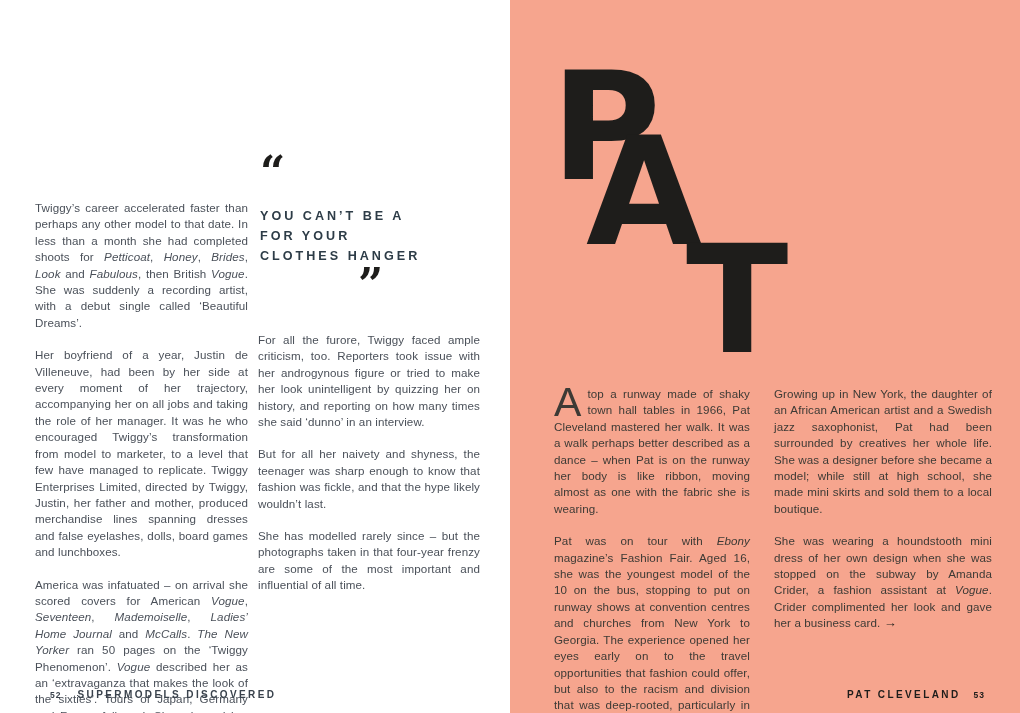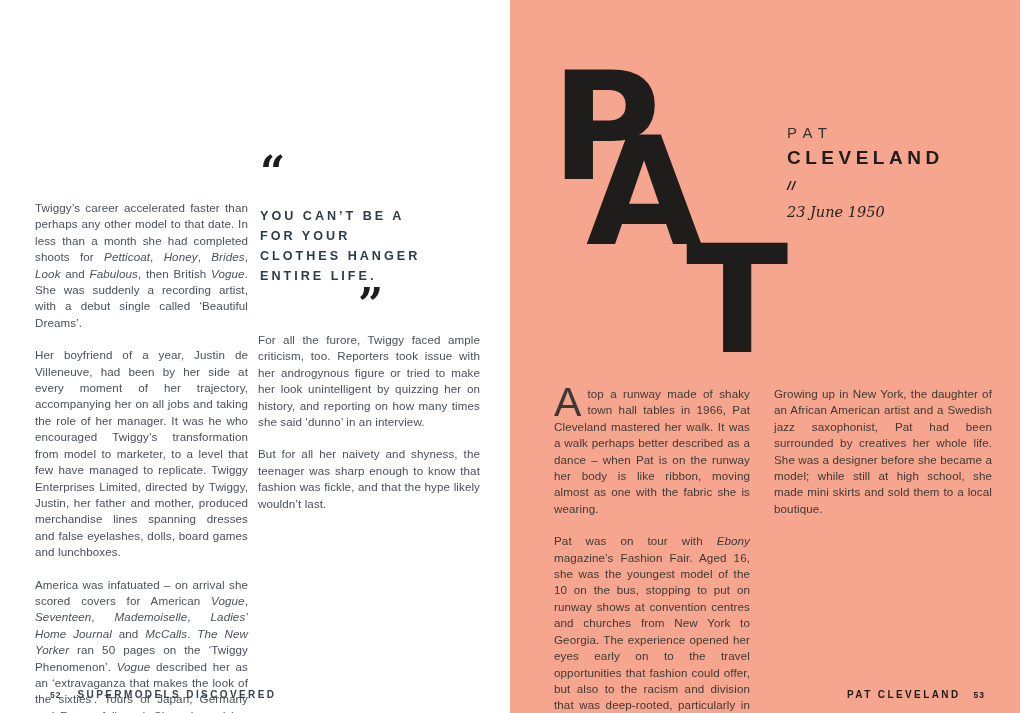--- a/index.html
+++ b/index.html
@@ -81,58 +81,56 @@
       <p>Her boyfriend of a year, Justin de Villeneuve, had been by her side at every moment of her trajectory, accompanying her on all jobs and taking the role of her manager. It was he who encouraged Twiggy’s transformation from model to marketer, to a level that few have managed to replicate. Twiggy Enterprises Limited, directed by Twiggy, Justin, her father and mother, produced merchandise lines spanning dresses and false eyelashes, dolls, board games and lunchboxes.</p>
       <p>America was infatuated – on arrival she scored covers for American <i>Vogue</i>, <i>Seventeen</i>, <i>Mademoiselle</i>, <i>Ladies’ Home Journal</i> and <i>McCalls</i>. <i>The New Yorker</i> ran 50 pages on the ‘Twiggy Phenomenon’. <i>Vogue</i> described her as an ‘extravaganza that makes the look of the sixties’. Tours of Japan, Germany and France followed. She released her first autobiography and, in 1969, aged 20, she taped an episode of .</p>
     </div>
 
     <div class="l-quote">
       <div class="quote-mark open">“</div>
       <div class="quote-lines">
         <div>YOU CAN’T BE A</div>
         <div>FOR YOUR</div>
         <div>CLOTHES HANGER</div>
-        <div>ENTIRE LIFE.</div>
       </div>
       <div class="quote-mark close">”</div>
     </div>
 
     <div class="body-col l-col2-body">
       <p>For all the furore, Twiggy faced ample criticism, too. Reporters took issue with her androgynous figure or tried to make her look unintelligent by quizzing her on history, and reporting on how many times she said ‘dunno’ in an interview.</p>
       <p>But for all her naivety and shyness, the teenager was sharp enough to know that fashion was fickle, and that the hype likely wouldn’t last.</p>
+      <p>She has modelled rarely since – but the photographs taken in that four-year frenzy are some of the most important and influential of all time.</p>
     </div>
 
     <div class="footer l-footer">
       <span class="pgnum">52</span>
       <span class="pglabel">SUPERMODELS DISCOVERED</span>
     </div>
   </section>
 
   <section class="page page-right">
 
     <div class="display-letter letter-p">P</div>
     <div class="display-letter letter-a">A</div>
     <div class="display-letter letter-t">T</div>
 
-    <div class="name-block">
-      <div class="nb-first">PAT</div>
-      <div class="nb-last">CLEVELAND</div>
-      <div class="nb-slashes">//</div>
-      <div class="nb-date">23 June 1950</div>
-    </div>
 
     <div class="body-col r-col1">
       <p>
         <span class="dropcap">A</span><span>top a runway made of shaky town hall tables in 1966, Pat Cleveland mastered her walk. It was a walk perhaps better described as a dance – when Pat is on the runway her body is like ribbon, moving almost as one with the fabric she is wearing.</span>
       </p>
       <p>Pat was on tour with <i>Ebony</i> magazine’s Fashion Fair. Aged 16, she was the youngest model of the 10 on the bus, stopping to put on runway shows at convention centres and churches from New York to Georgia. The experience opened her eyes early on to the travel opportunities that fashion could offer, but also to the racism and division that was deep-rooted, particularly in the southern states, in 1960s America.</p>
     </div>
 
     <div class="body-col r-col2">
       <p>Growing up in New York, the daughter of an African American artist and a Swedish jazz saxophonist, Pat had been surrounded by creatives her whole life. She was a designer before she became a model; while still at high school, she made mini skirts and sold them to a local boutique.</p>
+      <p>
+        <span>She was wearing a houndstooth mini dress of her own design when she was stopped on the subway by Amanda Crider, a fashion assistant at <i>Vogue</i>. Crider complimented her look and gave her a business card.</span>
+        <span class="arrow">→</span>
+      </p>
     </div>
 
     <div class="footer r-footer">
       <span class="pglabel">PAT CLEVELAND</span>
       <span class="pgnum">53</span>
     </div>
   </section>
 
 </div>
 

